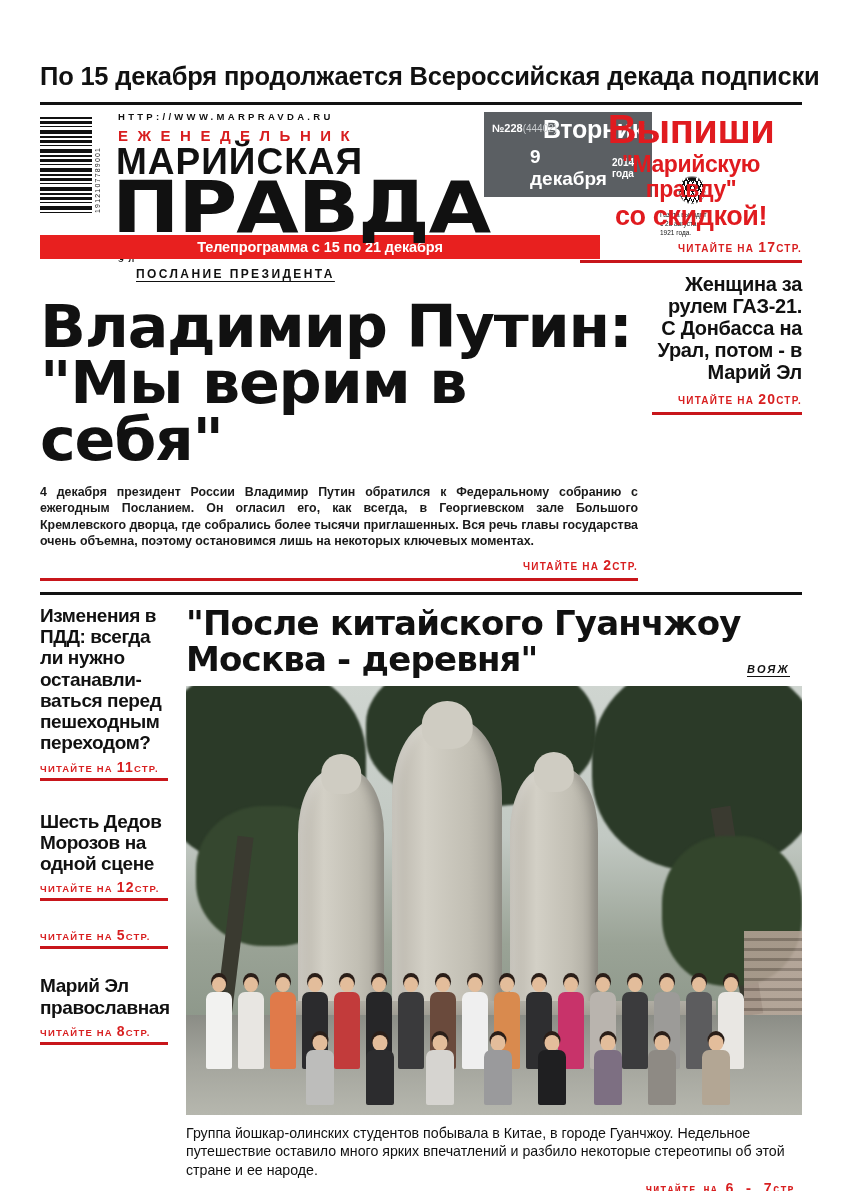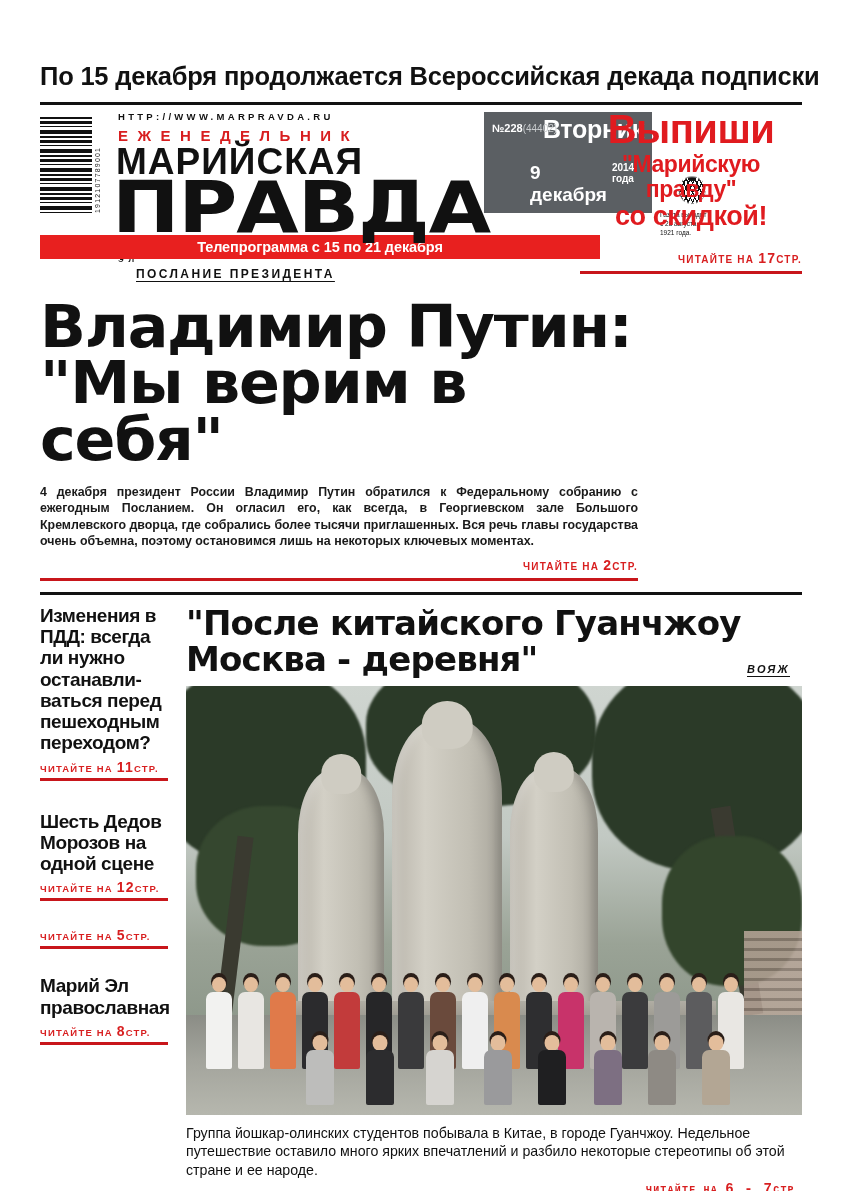--- a/index.html
+++ b/index.html
@@ -81,22 +81,22 @@
   }
   .date-box .issue {
     font-size: 11px; font-weight: bold; position: absolute; left: 8px; top: 10px;
   }
   .date-box .issue .paren { font-size: 10px; font-weight: normal; color: #c9ccce; }
   .date-box .weekday {
     font-size: 25px; font-weight: bold; text-align: right; line-height: 1;
     letter-spacing: -0.3px;
   }
   .date-box .dayrow {
-    display: flex; align-items: flex-start; gap: 5px;
-    margin-top: 20px; justify-content: flex-start; padding-left: 38px;
+    display: flex; align-items: center; gap: 5px;
+    margin-top: 4px; justify-content: flex-start; padding-left: 38px;
   }
   .date-box .day { font-size: 19px; font-weight: bold; }
   .date-box .year { font-size: 10px; font-weight: bold; }
 
   .emblem-col { width: 66px; padding-top: 62px; text-align: center; }
   .emblem {
     width: 38px; height: 42px; margin: 0 auto;
     background:
       radial-gradient(circle at 50% 22%, #111 0 5px, transparent 5px),
       repeating-linear-gradient(115deg, #111 0 1.2px, transparent 1.2px 4px),
@@ -115,21 +115,21 @@
     text-align: center; color: #e01b1f;
   }
   .promo .l1 { font-size: 40px; font-weight: bold; line-height: 0.96; letter-spacing: -0.5px; }
   .promo .l2 { font-size: 23px; font-weight: bold; line-height: 1.05; margin-top: 4px; letter-spacing: -0.4px; }
   .promo .l3 { font-size: 27px; font-weight: bold; line-height: 1.05; margin-top: 1px; letter-spacing: -0.4px; }
   .readmore {
     font-size: 10px; font-weight: bold; letter-spacing: 1.2px;
     color: #d81f20; text-align: right; white-space: nowrap;
   }
   .readmore .pg { font-size: 14px; }
-  .promo .readmore { margin-top: 20px; }
+  .promo .readmore { margin-top: 9px; }
   .promo-rule { height: 3px; background: #c8161b; margin-top: 5px; }
 
   
   .tvrow { display: flex; align-items: center; gap: 0; margin-top: 2px; }
   .tvbar {
     flex: 0 0 560px; height: 24px; background: #e8201f; color: #fff;
     display: flex; align-items: center; justify-content: center;
     font-size: 14.5px; font-weight: bold; letter-spacing: -0.1px;
   }
 
@@ -317,20 +317,28 @@
       <div class="lead-h1">Владимир Путин:</div>
       <div class="lead-h1">"Мы верим в себя"</div>
       <div class="lead-body">4 декабря президент России Владимир Путин обратился к Федеральному собранию с ежегодным Посланием. Он огласил его, как всегда, в Георгиевском зале Большого Кремлевского дворца, где собрались более тысячи приглашенных. Вся речь главы государства очень объемна, поэтому остановимся лишь на некоторых  ключевых моментах.</div>
       <div class="readmore lead-readmore">
         <span>ЧИТАЙТЕ НА</span>
         <span class="pg">2</span><span>СТР.</span>
       </div>
       <div class="lead-rule"></div>
     </div>
 
+    <div class="lead-side">
+      <div class="side-teaser">Женщина за рулем ГАЗ-21. С Донбасса на Урал, потом - в Марий Эл</div>
+      <div class="readmore">
+        <span>ЧИТАЙТЕ НА</span>
+        <span class="pg">20</span><span>СТР.</span>
+      </div>
+      <div class="side-rule"></div>
+    </div>
   </div>
 
   <div class="divider-black"></div>
 
   <div class="lower">
 
     <div class="col-left">
 
       <div class="teaser">
         <div class="t">Изменения в ПДД: всегда ли нужно останавли-ваться перед пешеходным переходом?</div>

